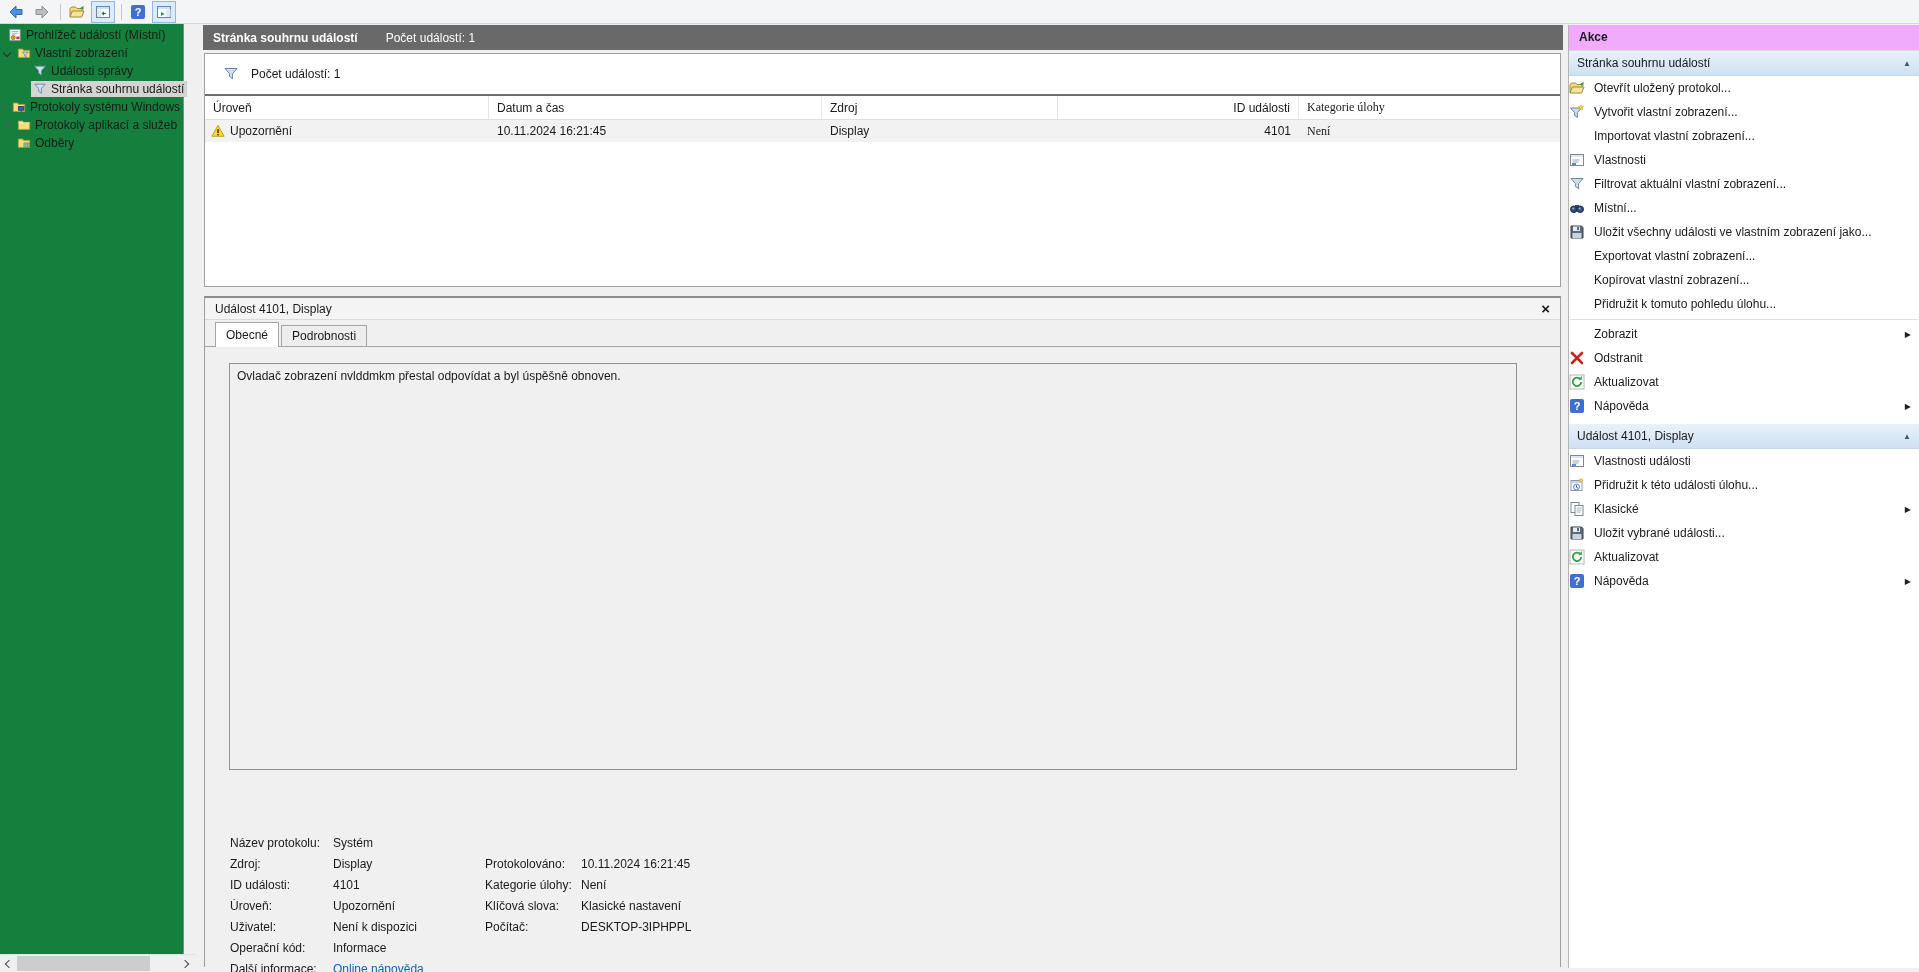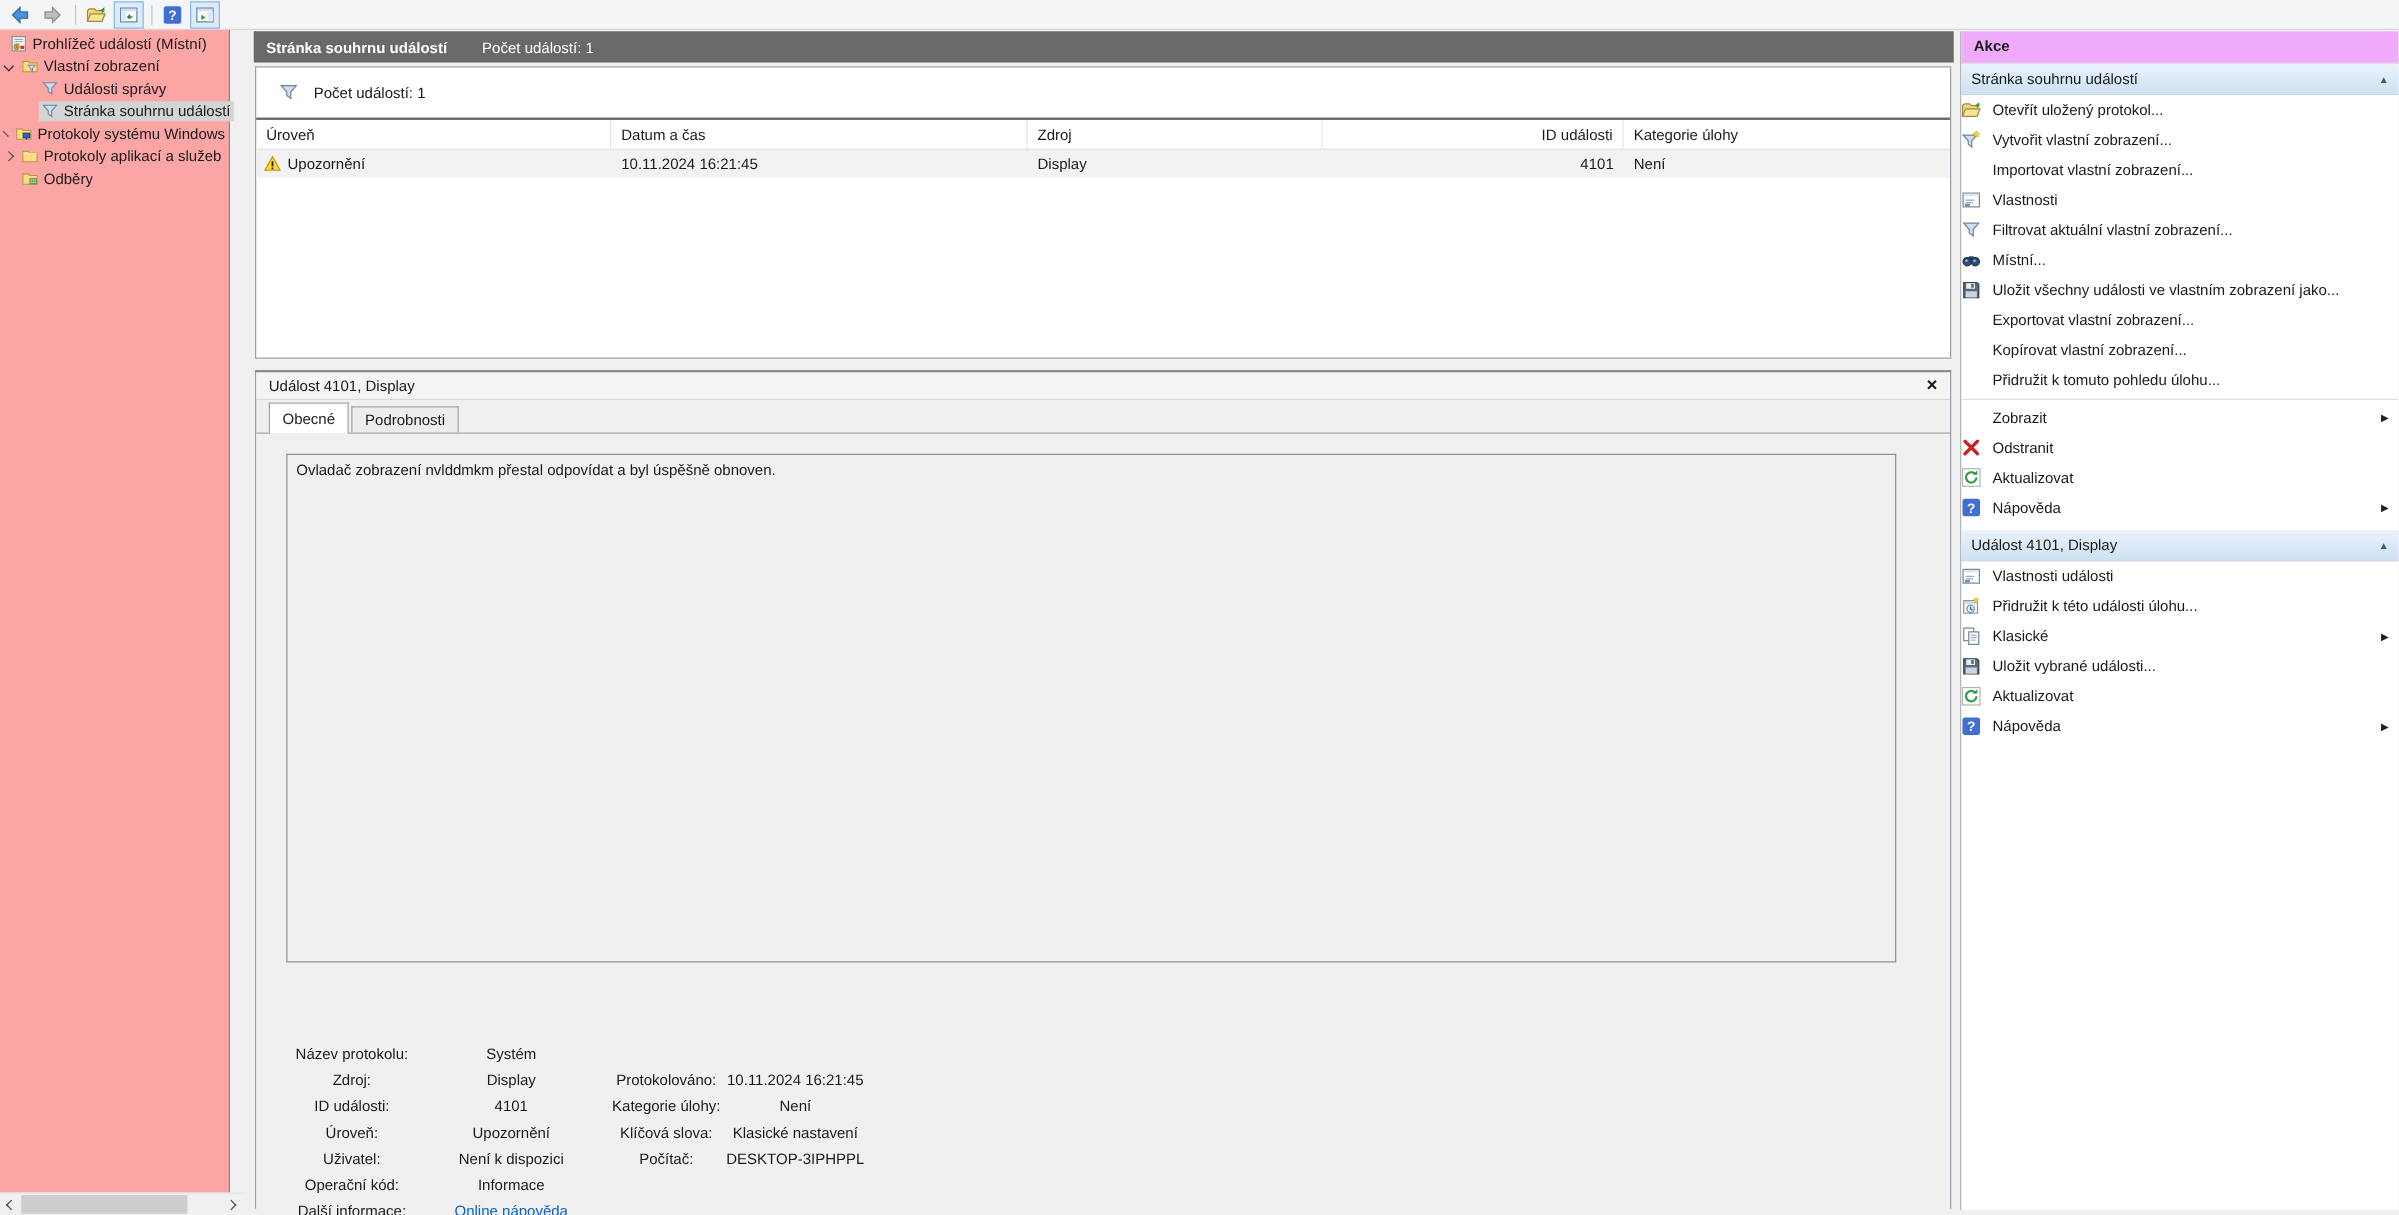--- a/index.html
+++ b/index.html
@@ -10,21 +10,21 @@
   .ic14{width:14px;height:14px;flex:0 0 14px;}
 
   
   #toolbar{position:absolute;left:0;top:0;width:1919px;height:24px;background:#f4f5f6;
            border-bottom:1px solid #d8d8d8;display:flex;align-items:center;padding-left:4px;box-sizing:border-box;}
   .tb-btn{width:22px;height:20px;display:flex;align-items:center;justify-content:center;margin-right:2px;border:1px solid transparent;}
   .tb-btn.toggled{background:#dcebfc;border:1px solid #90b9e0;}
   .tb-sep{width:1px;height:16px;background:#c8c8c8;margin:0 4px;}
 
   
-  #tree-panel{position:absolute;left:0;top:24px;width:184px;height:948px;background:#fca5a5;
+  #tree-panel{position:absolute;left:0;top:24px;width:184px;height:948px;background:#15803d;
               border-right:1px solid #828790;box-sizing:border-box;padding-top:2px;}
   .trow{display:flex;align-items:center;height:18px;white-space:nowrap;cursor:default;}
   .t-ind{flex:0 0 auto;}
   .cv{display:inline-block;width:5px;height:5px;border-right:1px solid #5a5a5a;border-bottom:1px solid #5a5a5a;margin:0 5px 0 4px;}
   .cv.right{transform:rotate(-45deg);}
   .cv.down{transform:rotate(45deg);border-color:#2e2e2e;}
   .t-body{display:flex;align-items:center;gap:4px;padding:1px 3px 1px 2px;}
   .t-body.selected{background:#d4d4d4;flex:1;}
   .t-label{overflow:hidden;}
   #tree-hscroll{position:absolute;left:0;bottom:0;width:196px;height:17px;background:#f0f0f0;border-top:1px solid #e3e3e3;}
@@ -44,40 +44,40 @@
   #summary-strip{position:absolute;left:0;top:0;width:100%;height:40px;display:flex;align-items:center;}
   #summary-strip .ic{margin-left:18px;margin-right:12px;}
   .etable{position:absolute;left:0;top:40px;width:100%;}
   .thead{display:flex;height:23px;border-top:2px solid #6d6e70;border-bottom:1px solid #e0e0e0;align-items:center;}
   .th{box-sizing:border-box;padding:0 8px;border-right:1px solid #e6e6e6;height:100%;display:flex;align-items:center;overflow:hidden;white-space:nowrap;}
   .th.num,.td.num{justify-content:flex-end;}
   .c-level{width:284px;}
   .c-date{width:333px;}
   .c-src{width:236px;}
   .c-id{width:241px;}
-  .c-cat{flex:1;border-right:none;}
+  .c-cat{flex:1;border-right:none;font-family:Liberation Serif, serif;}
   .trow-data{display:flex;height:22px;align-items:center;background:#f2f2f2;}
   .td{box-sizing:border-box;padding:0 8px;height:100%;display:flex;align-items:center;overflow:hidden;white-space:nowrap;}
   .td.c-level{padding-left:6px;gap:5px;}
 
   
   #detail-panel{position:absolute;left:1px;top:271px;width:1357px;height:671px;background:#f0f0f0;
                 border:1px solid #9aa0a6;border-top:2px solid #8c8c8c;box-sizing:border-box;}
   #detail-header{position:absolute;left:0;top:0;width:100%;height:22px;background:#f4f4f4;
                  border-bottom:1px solid #dadada;display:flex;align-items:center;box-sizing:border-box;padding:0 10px;}
   #detail-close{margin-left:auto;font-size:15px;font-weight:bold;line-height:1;cursor:default;}
   #tabs{position:absolute;left:0;top:22px;width:100%;height:27px;display:flex;align-items:flex-end;padding-left:10px;box-sizing:border-box;}
   .tab{height:21px;line-height:21px;padding:0 10px;border:1px solid #a5a5a5;border-bottom:none;background:#ededed;margin-right:2px;position:relative;}
   .tab.active{background:#ffffff;height:24px;line-height:24px;z-index:2;}
   #tab-page{position:absolute;left:0;top:48px;width:100%;height:621px;border-top:1px solid #a5a5a5;background:#f0f0f0;}
   #message-box{position:absolute;left:24px;top:16px;width:1288px;height:407px;background:#f0f0f0;
                border:1px solid #919191;box-sizing:border-box;padding:5px 7px;overflow:hidden;}
   #fields{position:absolute;left:25px;top:489px;display:grid;
           grid-template-columns:103px 152px 96px auto;grid-auto-rows:21px;}
-  #fields span{white-space:nowrap;overflow:hidden;text-align:center;}
+  #fields span{white-space:nowrap;overflow:hidden;}
   .lnk{color:#0b61c4;text-decoration:underline;cursor:pointer;}
 
   
   #actions-panel{position:absolute;left:1568px;top:25px;width:351px;height:943px;background:#ffffff;
                  border-left:1px solid #b5b5b5;box-sizing:border-box;}
   #actions-title{height:25px;line-height:25px;font-weight:bold;padding-left:10px;background:#f0abfc;border-bottom:1px solid #d9d9d9;}
   .ag-header{height:25px;display:flex;align-items:center;padding:0 8px;box-sizing:border-box;
              background:linear-gradient(#e9f2fb,#cfe1f3);border-bottom:1px solid #c3d6ea;}
   .ag-header .collapse{margin-left:auto;font-size:8px;color:#3a5a7a;}
   .ag-header.g2{margin-top:6px;}

